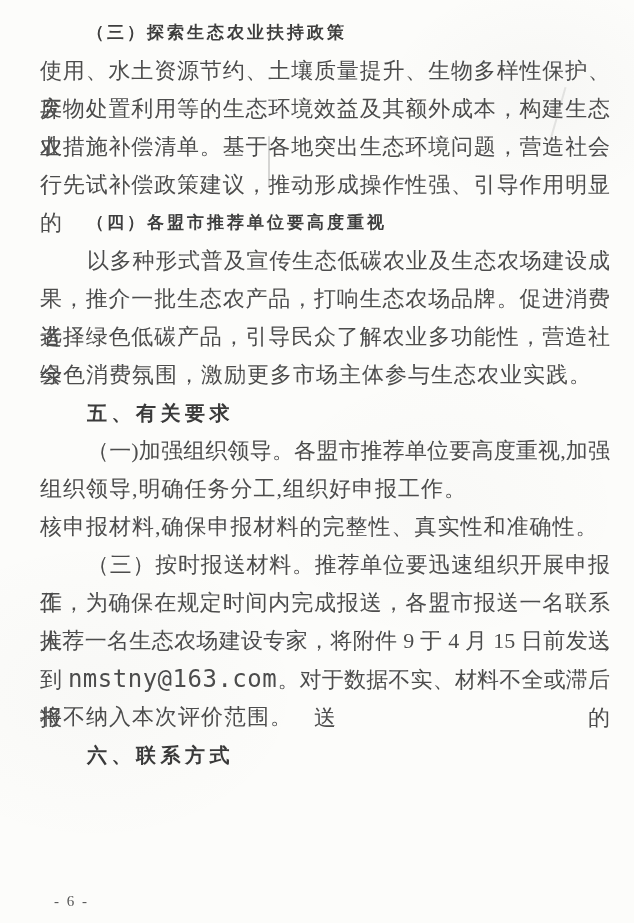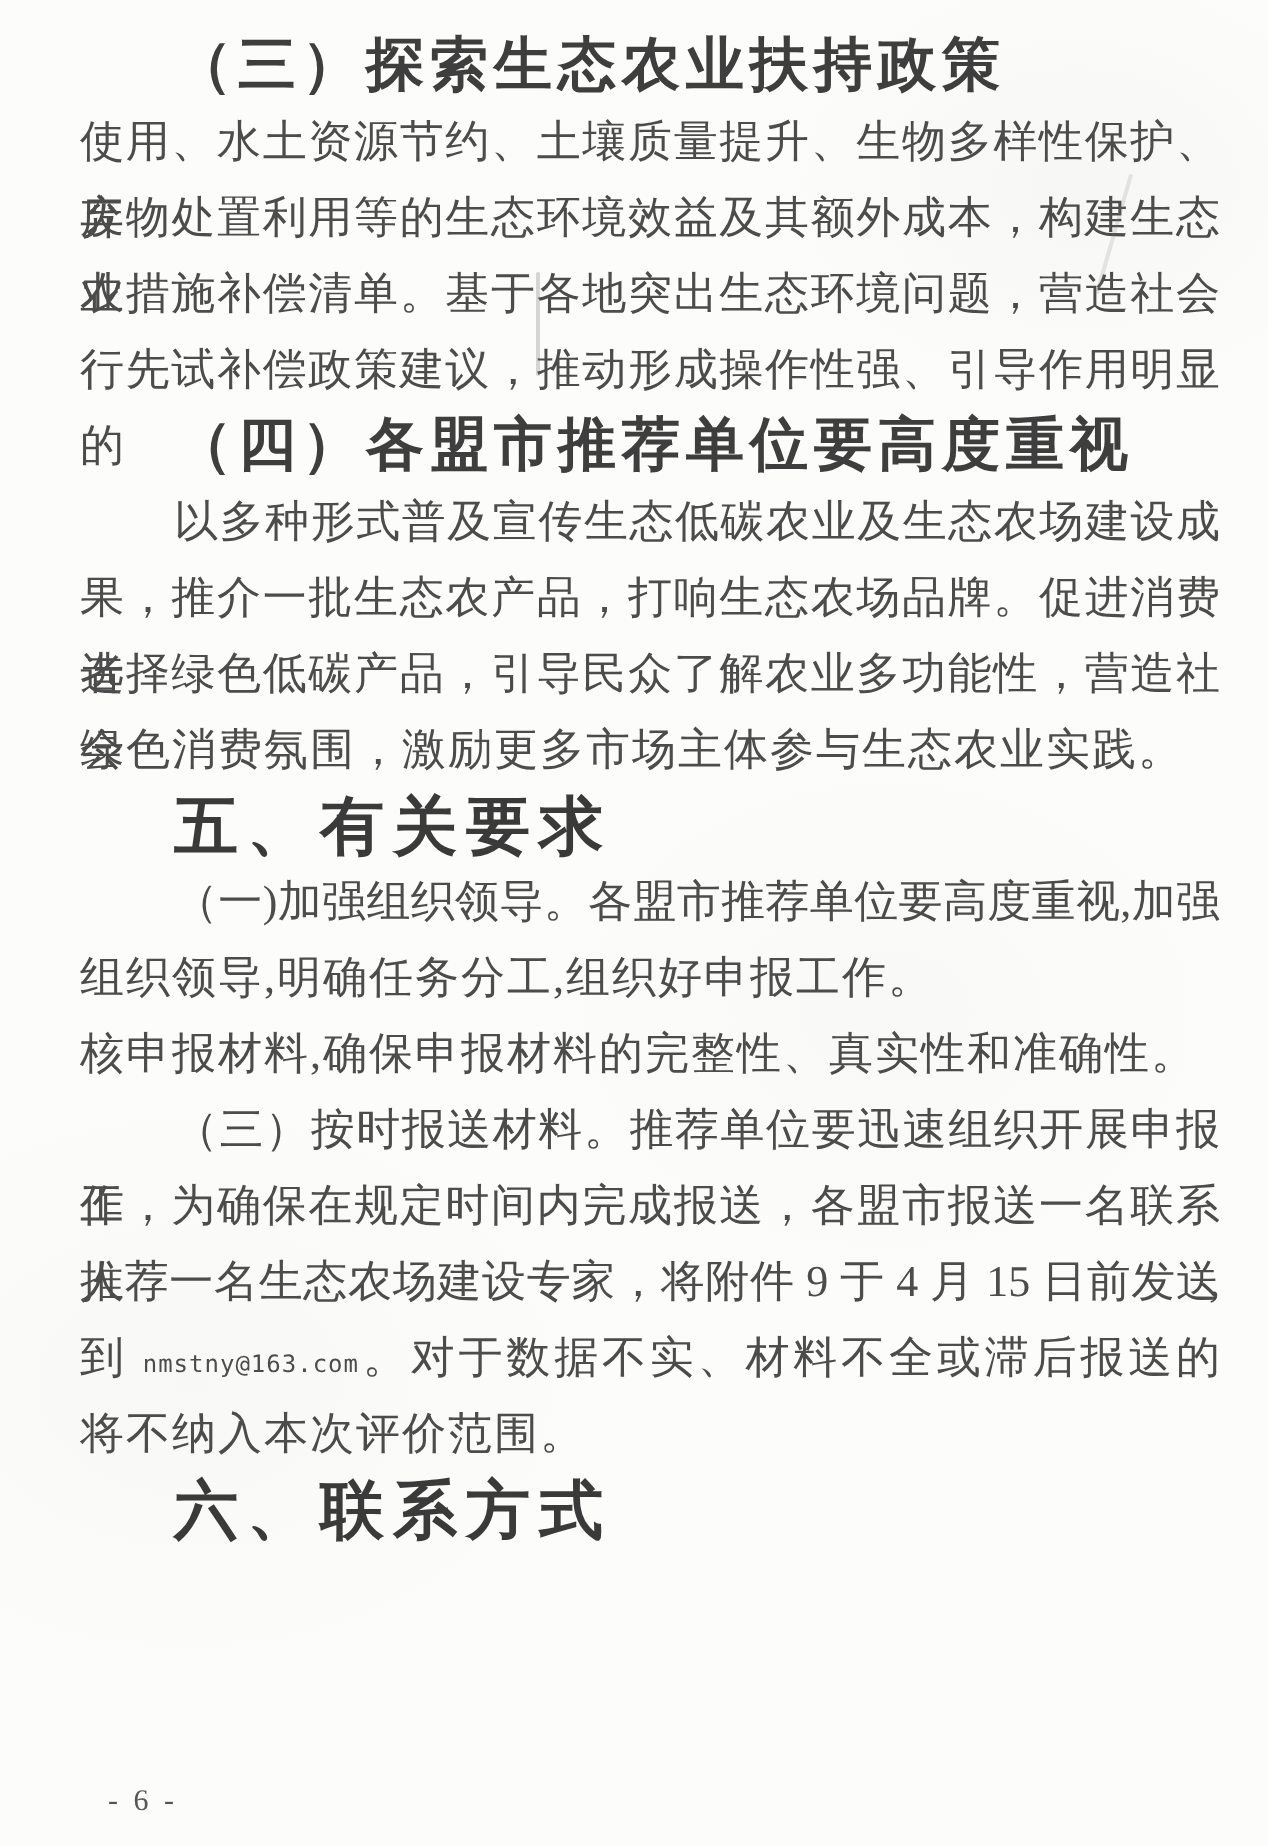--- a/index.html
+++ b/index.html
@@ -36,36 +36,36 @@
   }
   .j {
     white-space: normal;
     text-align: justify;
     text-align-last: justify;
   }
   .ind { text-indent: 47px; }
   .last { letter-spacing: 1px; }
   .hk {
     font-weight: 600;
-    font-size: 29px;
+    font-size: 17px;
     letter-spacing: 3px;
     color: #3e3e3e;
     text-indent: 47px;
   }
   .hh {
     font-family: "Liberation Sans", "DejaVu Sans", sans-serif;
     font-weight: 700;
-    font-size: 32px;
+    font-size: 20px;
     letter-spacing: 4.5px;
     color: #3a3a3a;
     text-indent: 47px;
   }
   .mono {
     font-family: "DejaVu Sans Mono", "Liberation Mono", monospace;
-    font-size: 12px;
+    font-size: 24px;
     letter-spacing: 0.5px;
   }
   .page-number {
     position: absolute;
     left: 54px;
     top: 893px;
     font-size: 15px;
     letter-spacing: 2px;
     color: #565656;
     font-family: "Liberation Serif", "DejaVu Serif", serif;

